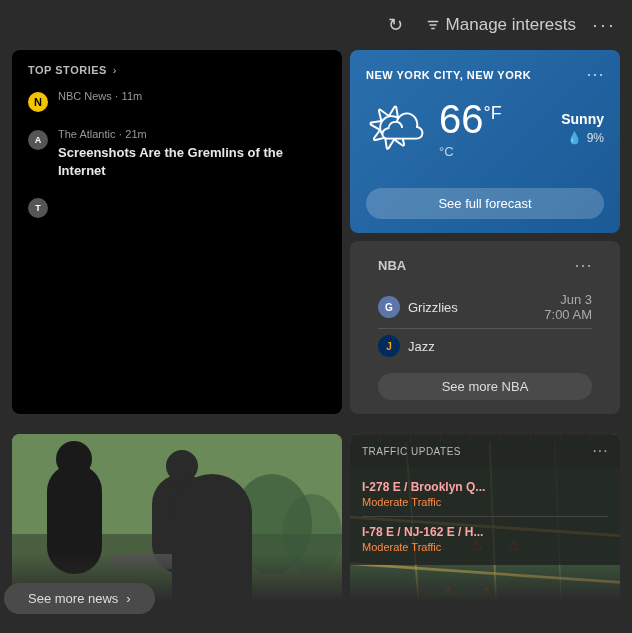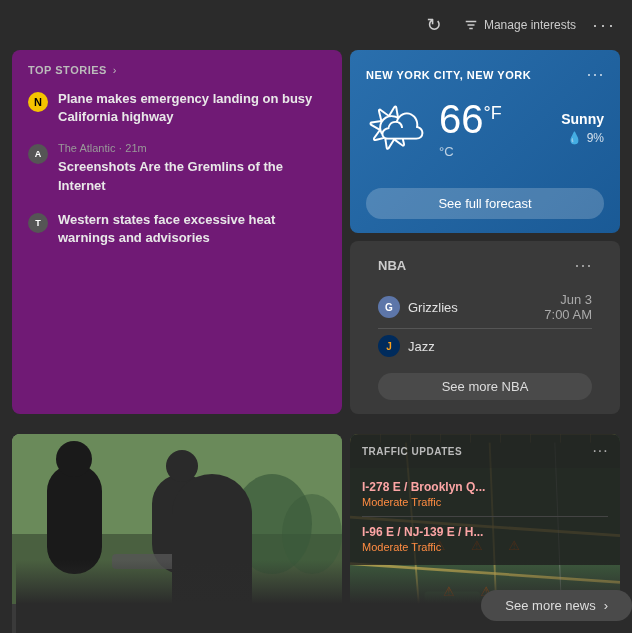--- a/index.html
+++ b/index.html
@@ -29,21 +29,21 @@
       justify-content: center;
       color: #ccc;
       font-size: 18px;
       cursor: pointer;
     }
     .header-manage {
       display: flex;
       align-items: center;
       gap: 6px;
       color: #ccc;
-      font-size: 12px;
+      font-size: 17px;
       cursor: pointer;
     }
     .header-manage svg { width: 14px; height: 14px; }
     .header-more {
       color: #ccc;
       font-size: 18px;
       cursor: pointer;
       letter-spacing: 2px;
     }
 
@@ -51,21 +51,21 @@
     .main-grid {
       display: grid;
       grid-template-columns: 330px 1fr;
       grid-template-rows: auto auto auto;
       gap: 8px;
       padding: 0 12px 12px 12px;
     }
 
     
     .top-stories-card {
-      background: #701a75;
+      background: #000000;
       border-radius: 8px;
       padding: 14px 16px;
       grid-row: 1 / 3;
     }
     .top-stories-header {
       display: flex;
       align-items: center;
       gap: 6px;
       margin-bottom: 14px;
     }
@@ -365,21 +365,21 @@
     .traffic-header-bar {
       background: rgba(30,30,30,0.85);
       padding: 8px 12px;
       display: flex;
       align-items: center;
       justify-content: space-between;
     }
     .traffic-label {
       color: #bbb;
       font-size: 10px;
-      font-weight: 700;
+      font-weight: 400;
       letter-spacing: 0.5px;
       text-transform: uppercase;
     }
     .traffic-more { color: #aaa; font-size: 16px; cursor: pointer; }
     .traffic-items {
       background: rgba(30,30,30,0.8);
       padding: 6px 12px;
     }
     .traffic-item {
       padding: 6px 0;
@@ -397,25 +397,25 @@
     .traffic-divider {
       height: 1px;
       background: #444;
       margin: 2px 0;
     }
 
     
     .see-more-news-container {
       position: absolute;
       bottom: 0;
-      left: 16px;
+      left: 4px;
       right: 0;
       display: flex;
-      justify-content: flex-end;
-      padding-bottom: 12px;
+      justify-content: flex-start;
+      padding-bottom: 19px;
       background: linear-gradient(transparent, #2b2b2b 60%);
       padding-top: 30px;
     }
     .see-more-news-btn {
       background: #4a4a4a;
       border: none;
       border-radius: 20px;
       color: #ddd;
       font-size: 13px;
       padding: 8px 24px;
@@ -445,38 +445,39 @@
 
   <div class="top-stories-card">
     <div class="top-stories-header">
       <span class="top-stories-label">TOP STORIES</span>
       <span class="chevron-right">›</span>
     </div>
 
     <div class="news-item">
       <div class="news-source-icon nbc-icon">N</div>
       <div class="news-content">
-        <div class="news-title">Plane makes emergency landing on busy California highway</div>
+        <div class="news-meta">
+          <span>NBC News</span> · <span>11m</span>
+        </div>
       </div>
     </div>
 
     <div class="news-item">
       <div class="news-source-icon atlantic-icon">A</div>
       <div class="news-content">
         <div class="news-meta">
           <span>The Atlantic</span> · <span>21m</span>
         </div>
         <div class="news-title">Screenshots Are the Gremlins of the Internet</div>
       </div>
     </div>
 
     <div class="news-item">
       <div class="news-source-icon nyt-icon">T</div>
       <div class="news-content">
-        <div class="news-title">Western states face excessive heat warnings and advisories</div>
       </div>
     </div>
   </div>
 
   <div class="weather-card">
     <div class="weather-header">
       <span class="weather-city">NEW YORK CITY, NEW YORK</span>
       <span class="weather-more">···</span>
     </div>
     <div class="weather-body">
@@ -587,21 +588,21 @@
           <span class="traffic-label">TRAFFIC UPDATES</span>
           <span class="traffic-more">···</span>
         </div>
         <div class="traffic-items">
           <div class="traffic-item">
             <div class="traffic-route">I-278 E / Brooklyn Q...</div>
             <div class="traffic-status">Moderate Traffic</div>
           </div>
           <div class="traffic-divider"></div>
           <div class="traffic-item">
-            <div class="traffic-route">I-96 E / NJ-139 E / H...</div>
+            <div class="traffic-route">I-78 E / NJ-162 E / H...</div>
             <div class="traffic-status">Moderate Traffic</div>
           </div>
         </div>
       </div>
     </div>
   </div>
 
 </div>
 
 <div class="see-more-news-container">

